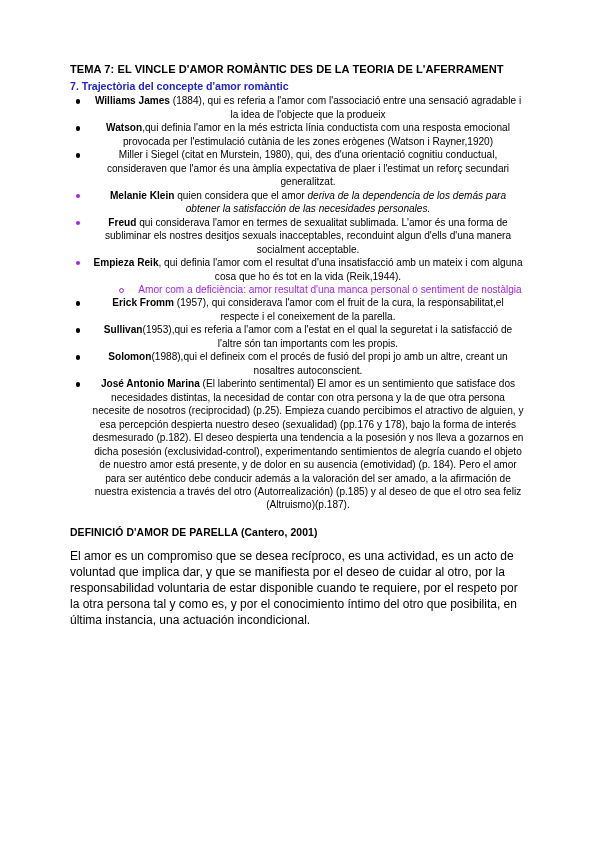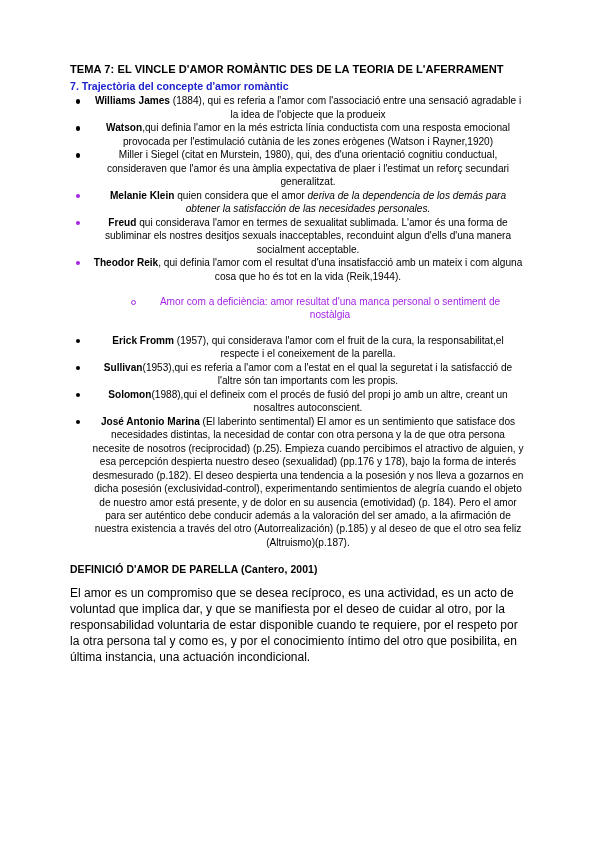--- a/index.html
+++ b/index.html
@@ -66,21 +66,21 @@
     width: 4.4px;
     height: 4.4px;
     border-radius: 50%;
     background: #000000;
   }
   ul.lvl1 > li.purple > .bullet {
     background: #a425e8;
   }
   ul.lvl2 {
     list-style: none;
-    margin: 12px;
+    margin: 0;
     padding: 0;
   }
   ul.lvl2 > li {
     position: relative;
     padding-left: 24px;
     margin-left: 20px;
     font-size: 10.1px;
     line-height: 1.335;
     color: #a425e8;
   }
@@ -144,21 +144,21 @@
       <span class="b">Melanie Klein</span><span> quien considera que el amor </span><span class="it">deriva de la dependencia de los demás para obtener la satisfacción de las necesidades personales.</span>
     </li>
 
     <li class="purple">
       <span class="bullet"></span>
       <span class="b">Freud</span><span> qui considerava l'amor en termes de sexualitat sublimada. L'amor és una forma de subliminar els nostres desitjos sexuals inacceptables, reconduint algun d'ells d'una manera socialment acceptable.</span>
     </li>
 
     <li class="purple">
       <span class="bullet"></span>
-      <span class="b">Theodor Reik</span><span>, qui definia l'amor com el resultat d'una insatisfacció amb un mateix i com alguna cosa que ho és tot en la vida (Reik,1944).</span>
+      <span class="b">Empieza Reik</span><span>, qui definia l'amor com el resultat d'una insatisfacció amb un mateix i com alguna cosa que ho és tot en la vida (Reik,1944).</span>
       <ul class="lvl2">
         <li>
           <span class="bullet-hollow"></span>
           <span>Amor com a deficiència: amor resultat d'una manca personal o sentiment de nostàlgia</span>
         </li>
       </ul>
     </li>
 
     <li>
       <span class="bullet"></span>

